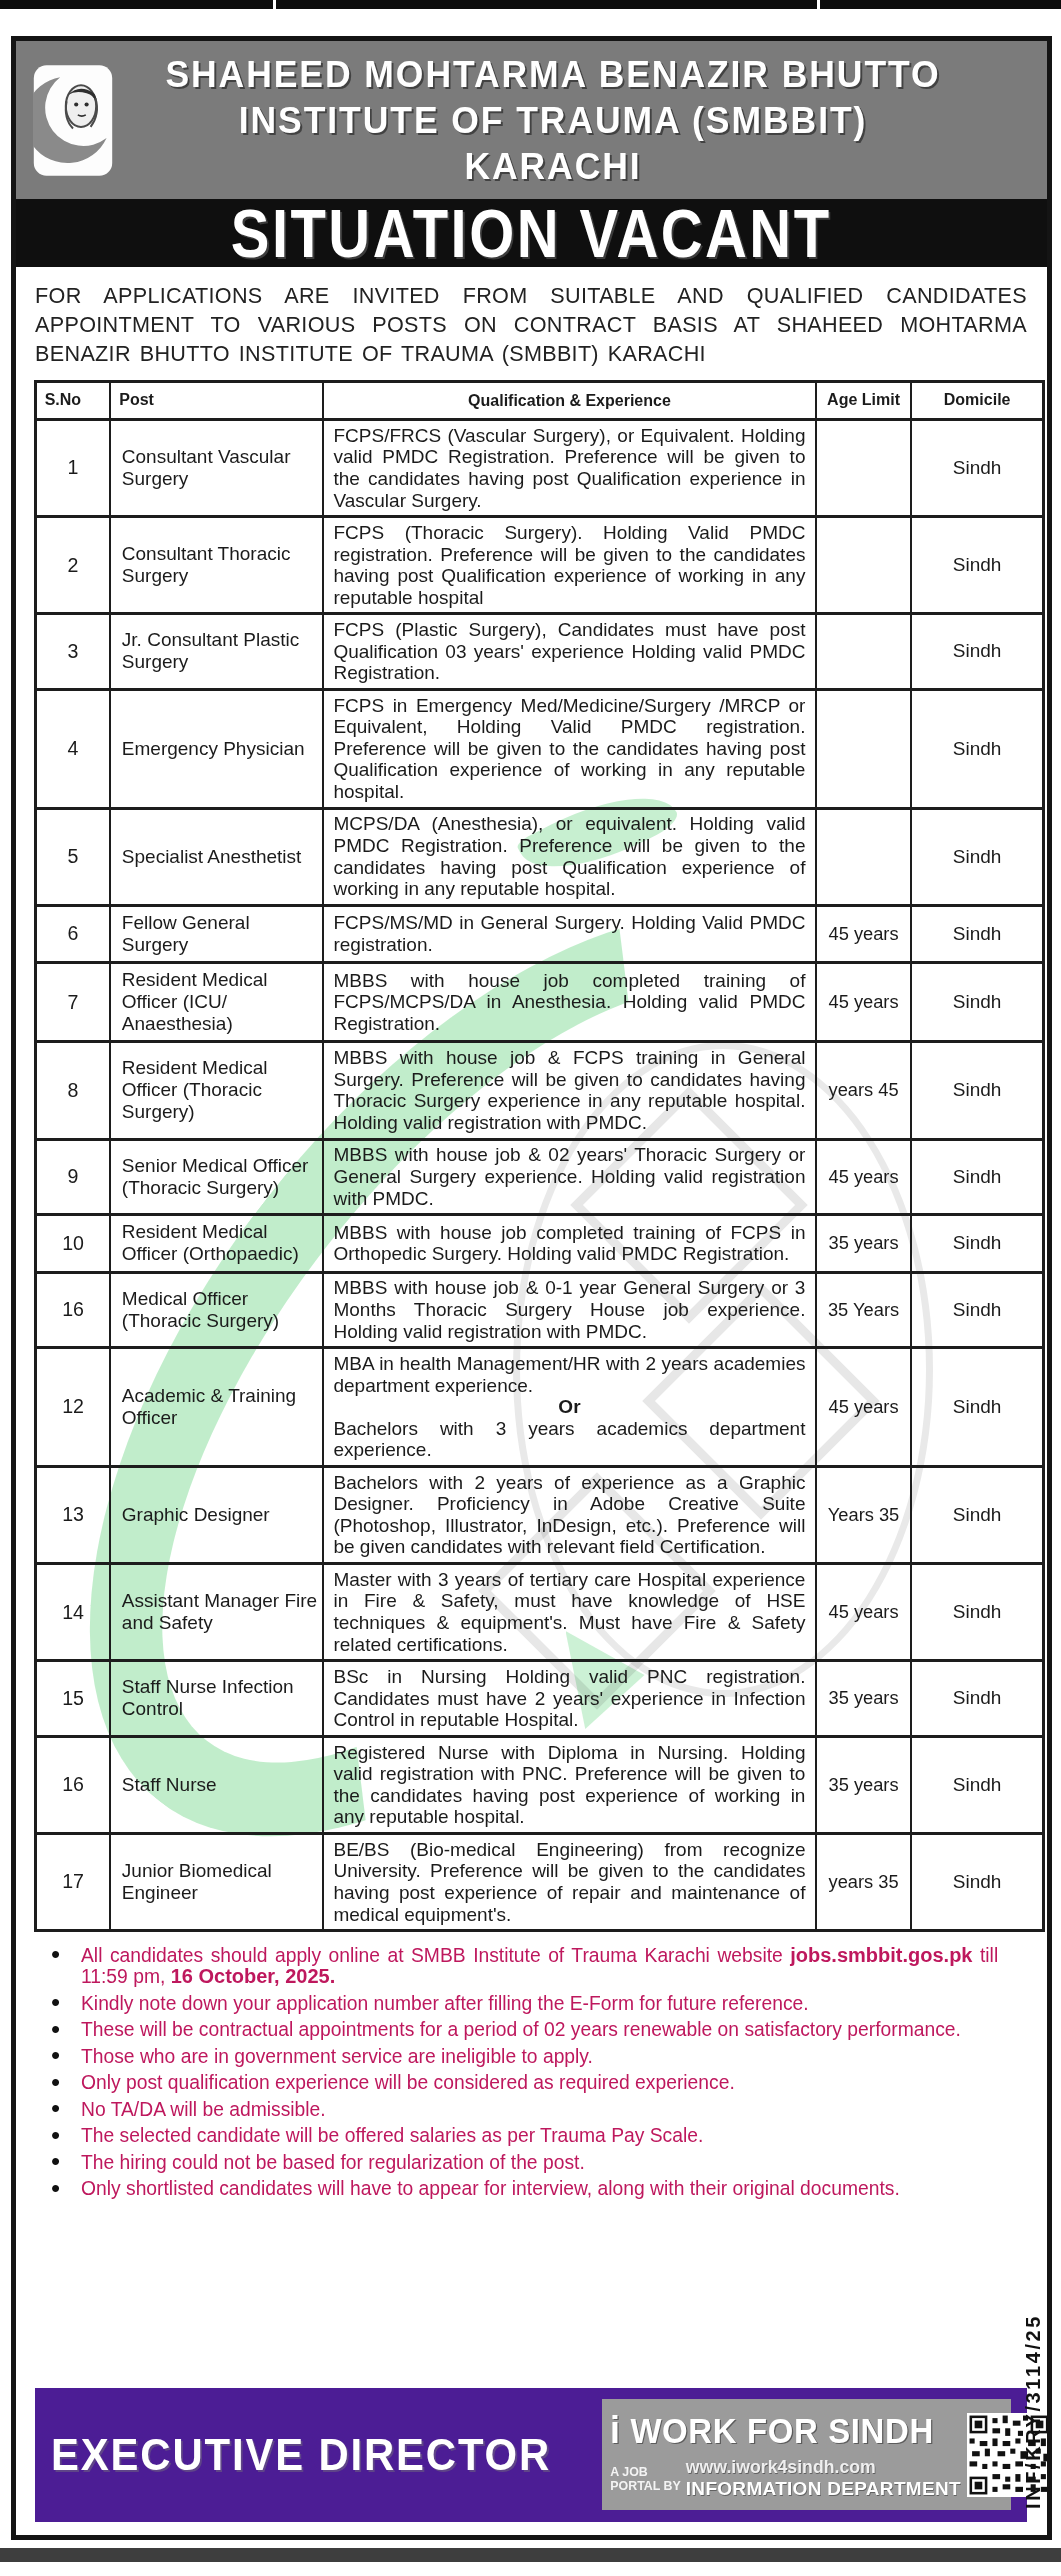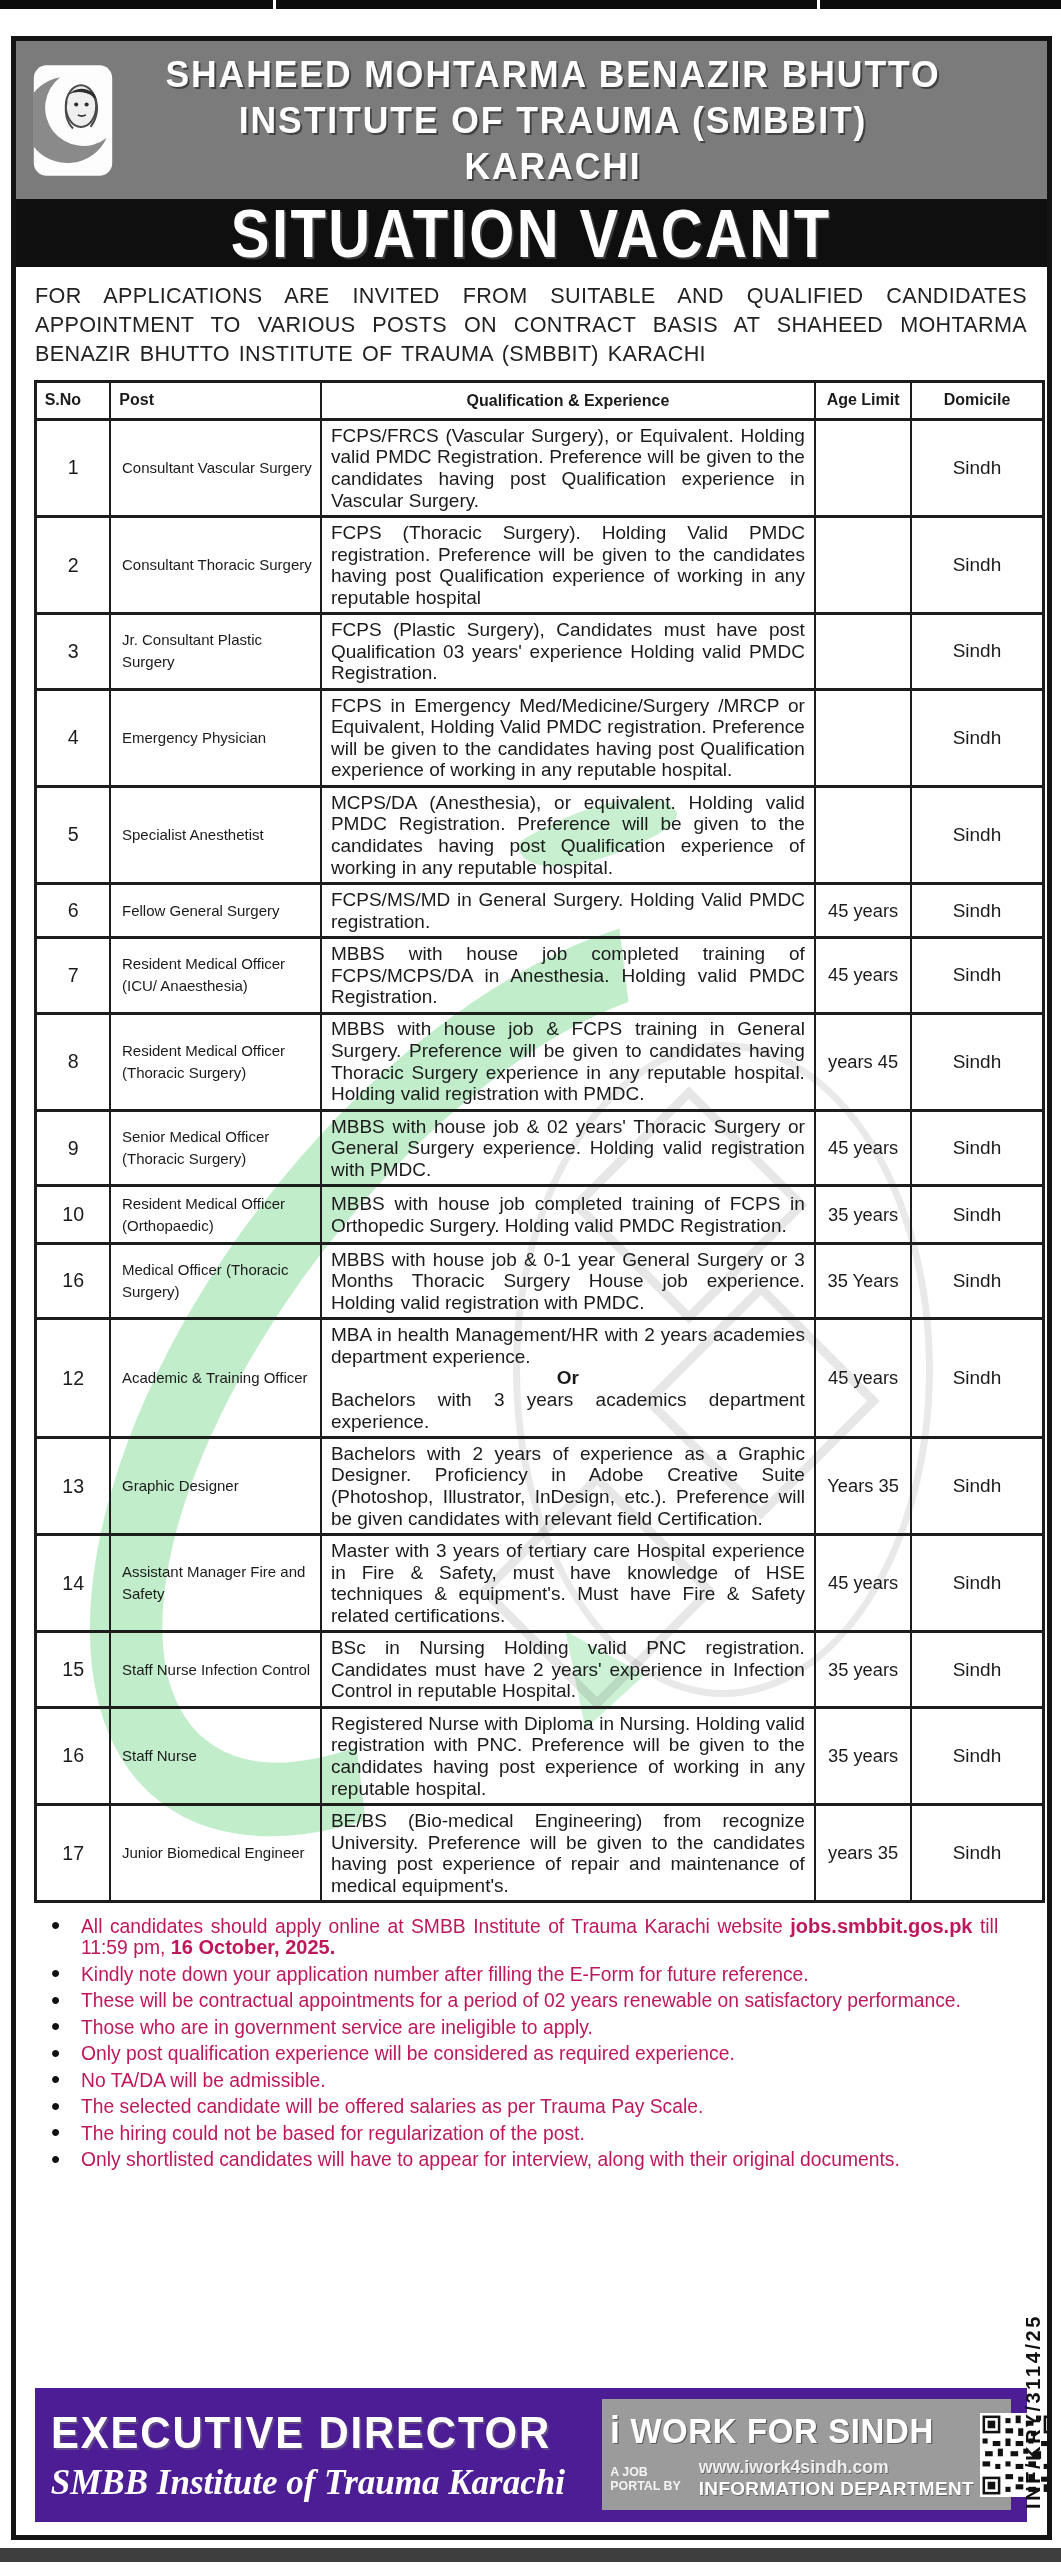--- a/index.html
+++ b/index.html
@@ -45,21 +45,21 @@
   .intro{font-size:21.6px;line-height:29px;text-align:justify;letter-spacing:0.3px;word-spacing:2.6px;
       margin:3.9px 1.3px 11.8px 1.3px;color:#222;}
 
   
   table.vac{border-collapse:collapse;width:1011px;background:transparent;}
   .vac th,.vac td{border:2px solid #1d1d1d;border-top-width:3.9px;vertical-align:middle;}
   table.vac{border:3.9px solid #1d1d1d;}
   .vac th{font-size:16px;font-weight:700;padding:6.5px 7.9px;text-align:center;}
   .vac th.h-sno,.vac th.h-post{text-align:left;}
   .c-sno{width:60px;text-align:center;font-size:19.6px;padding:5.2px 2.6px;}
-  .c-post{width:208px;font-size:15px;line-height:22px;padding:5.2px 3.9px 5.2px 10.5px;}
+  .c-post{width:208px;font-size:19px;line-height:22px;padding:5.2px 3.9px 5.2px 10.5px;}
   .c-qual{width:517px;font-size:19px;line-height:21.6px;padding:3.9px 9.2px;text-align:justify;}
   .c-age{width:84px;text-align:center;font-size:18.3px;line-height:22px;padding:3.9px 5.2px;}
   .c-dom{width:121px;text-align:center;font-size:19px;padding:3.9px 5.2px;}
   .qual-segment.b{font-weight:700;}
   .qual-segment.ctr{display:block;text-align:center;font-weight:700;}
 
   
   ul.notes{list-style:none;margin:13px 0 0 0;padding:0 30px 0 9.2px;}
   ul.notes li{position:relative;padding-left:38px;margin-bottom:6.5px;font-size:19.3px;line-height:20px;
       text-align:justify;color:#be185d;}
@@ -72,21 +72,21 @@
   .fd-left{flex:1;}
   .fd-title{color:#fff;font-weight:700;font-size:45px;letter-spacing:2px;transform:scaleX(.93);transform-origin:left;
       text-shadow:2px 2px 0 rgba(120,120,120,.45);white-space:nowrap;}
   .fd-sub{color:#fff;font-family:"Liberation Serif", serif;font-style:italic;font-weight:700;font-size:35px;
       margin-top:3.9px;white-space:nowrap;}
   .iwork-box{background:#9b9b9b;width:393px;min-height:98px;padding:6.5px 7.9px;display:flex;gap:6.5px;align-items:center;}
   .iwork-left{flex:1;}
   .iwork-brand{color:#fff;font-weight:700;font-size:35px;letter-spacing:0.7px;transform:scaleX(.94);transform-origin:left;
       text-shadow:1.3px 1.3px 0 rgba(40,40,40,.55);white-space:nowrap;}
   .iwork-brand .idot{font-size:38px;}
-  .iwork-row{display:flex;align-items:center;gap:18px;margin-top:5.2px;}
+  .iwork-row{display:flex;align-items:center;gap:5px;margin-top:5.2px;}
   .iwork-stack{font-size:12.4px;color:#f4f4f4;font-weight:700;line-height:14.4px;white-space:nowrap;}
   .iwork-texts{flex:1;}
   .iwork-url{color:#efefef;font-weight:700;font-size:17.7px;text-shadow:0.7px 0.7px 0 rgba(40,40,40,.5);}
   .iwork-dept{color:#fff;font-weight:700;font-size:19px;letter-spacing:0.3px;white-space:nowrap;
       text-shadow:0.7px 0.7px 0 rgba(40,40,40,.5);}
   .qr{width:84px;height:84px;background:#fff;flex:0 0 auto;}
 
   
   .side-ref{position:absolute;z-index:3;right:1.3px;bottom:26px;writing-mode:vertical-rl;transform:rotate(180deg);
       font-size:20px;font-weight:700;letter-spacing:2.6px;color:#111;white-space:nowrap;}
@@ -281,21 +281,20 @@
         <li><span>Only post qualification experience will be considered as required experience.</span></li>
         <li><span>No TA/DA will be admissible.</span></li>
         <li><span>The selected candidate will be offered salaries as per Trauma Pay Scale.</span></li>
         <li><span>The hiring could not be based for regularization of the post.</span></li>
         <li><span>Only shortlisted candidates will have to appear for interview, along with their original documents.</span></li>
       </ul>
 
     <div class="footer-bar" style="margin-top:auto">
       <div class="fd-left">
         <div class="fd-title">EXECUTIVE DIRECTOR</div>
-        <div class="fd-sub">SMBB Institute of Trauma Karachi</div>
       </div>
       <div class="iwork-box">
         <div class="iwork-left">
           <div class="iwork-brand"><span class="idot">i</span>&nbsp;<span>WORK FOR SINDH</span></div>
           <div class="iwork-row">
             <div class="iwork-stack">
               <div>A JOB</div>
               <div>PORTAL BY</div>
             </div>
             <div class="iwork-texts">

